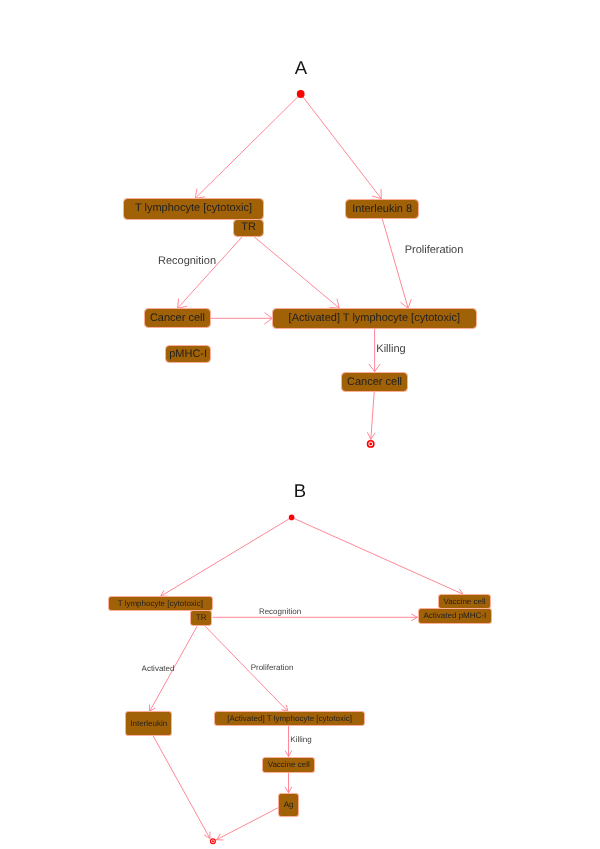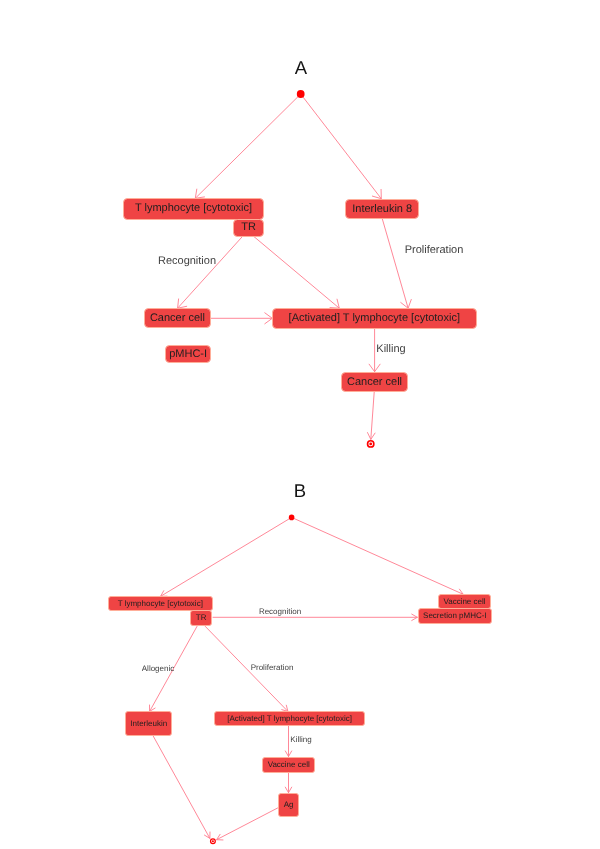--- a/index.html
+++ b/index.html
@@ -27,21 +27,21 @@
   svg.edges {
     position: absolute;
     left: 0; top: 0;
     width: 600px; height: 849px;
     pointer-events: none;
   }
   .node {
     position: absolute;
     will-change: transform;
     box-sizing: border-box;
-    background: #ef4444;
+    background: #a16207;
     border: 1px solid #ffae99;
     border-radius: 4.5px;
     display: flex;
     align-items: center;
     justify-content: center;
     color: #1f1f1f;
     white-space: nowrap;
     font-size: 11px;
     line-height: 1;
   }
@@ -128,24 +128,24 @@
 
   <div class="edge-label" style="left:187px;top:261px;">Recognition</div>
   <div class="edge-label" style="left:434px;top:250px;">Proliferation</div>
   <div class="edge-label" style="left:391px;top:349px;">Killing</div>
 
   <div class="panel-title" style="left:300px;top:480px;">B</div>
 
   <div class="node" style="left:108.2px;top:596.1px;width:104.5px;height:15.1px;font-size:8px;border-radius:3px;">T lymphocyte [cytotoxic]</div>
   <div class="node" style="left:190.4px;top:610.2px;width:22.3px;height:15.6px;font-size:8px;border-radius:3px;">TR</div>
   <div class="node" style="left:438.2px;top:594.1px;width:53px;height:15.2px;font-size:8px;border-radius:3px;">Vaccine cell</div>
-  <div class="node" style="left:417.5px;top:608.3px;width:73.7px;height:15.8px;font-size:8px;border-radius:3px;">Secretion pMHC-I</div>
+  <div class="node" style="left:417.5px;top:608.3px;width:73.7px;height:15.8px;font-size:8px;border-radius:3px;">Activated pMHC-I</div>
   <div class="node" style="left:125.4px;top:711.4px;width:47.4px;height:25px;font-size:8px;border-radius:3px;">Interleukin</div>
   <div class="node" style="left:213.9px;top:711.4px;width:151.2px;height:15.1px;font-size:8px;border-radius:3px;">[Activated] T lymphocyte [cytotoxic]</div>
   <div class="node" style="left:262.3px;top:756.9px;width:53.4px;height:15.6px;font-size:8px;border-radius:3px;">Vaccine cell</div>
   <div class="node" style="left:278.3px;top:793.2px;width:21.3px;height:24px;font-size:8px;border-radius:3px;">Ag</div>
 
   <div class="edge-label" style="left:279.8px;top:612px;font-size:8px;">Recognition</div>
-  <div class="edge-label" style="left:157.8px;top:669.3px;font-size:8px;">Allogenic</div>
+  <div class="edge-label" style="left:157.8px;top:669.3px;font-size:8px;">Activated</div>
   <div class="edge-label" style="left:271.7px;top:668.4px;font-size:8px;">Proliferation</div>
   <div class="edge-label" style="left:300.6px;top:740.2px;font-size:8px;">Killing</div>
 
 </div>
 
 </body></html>

